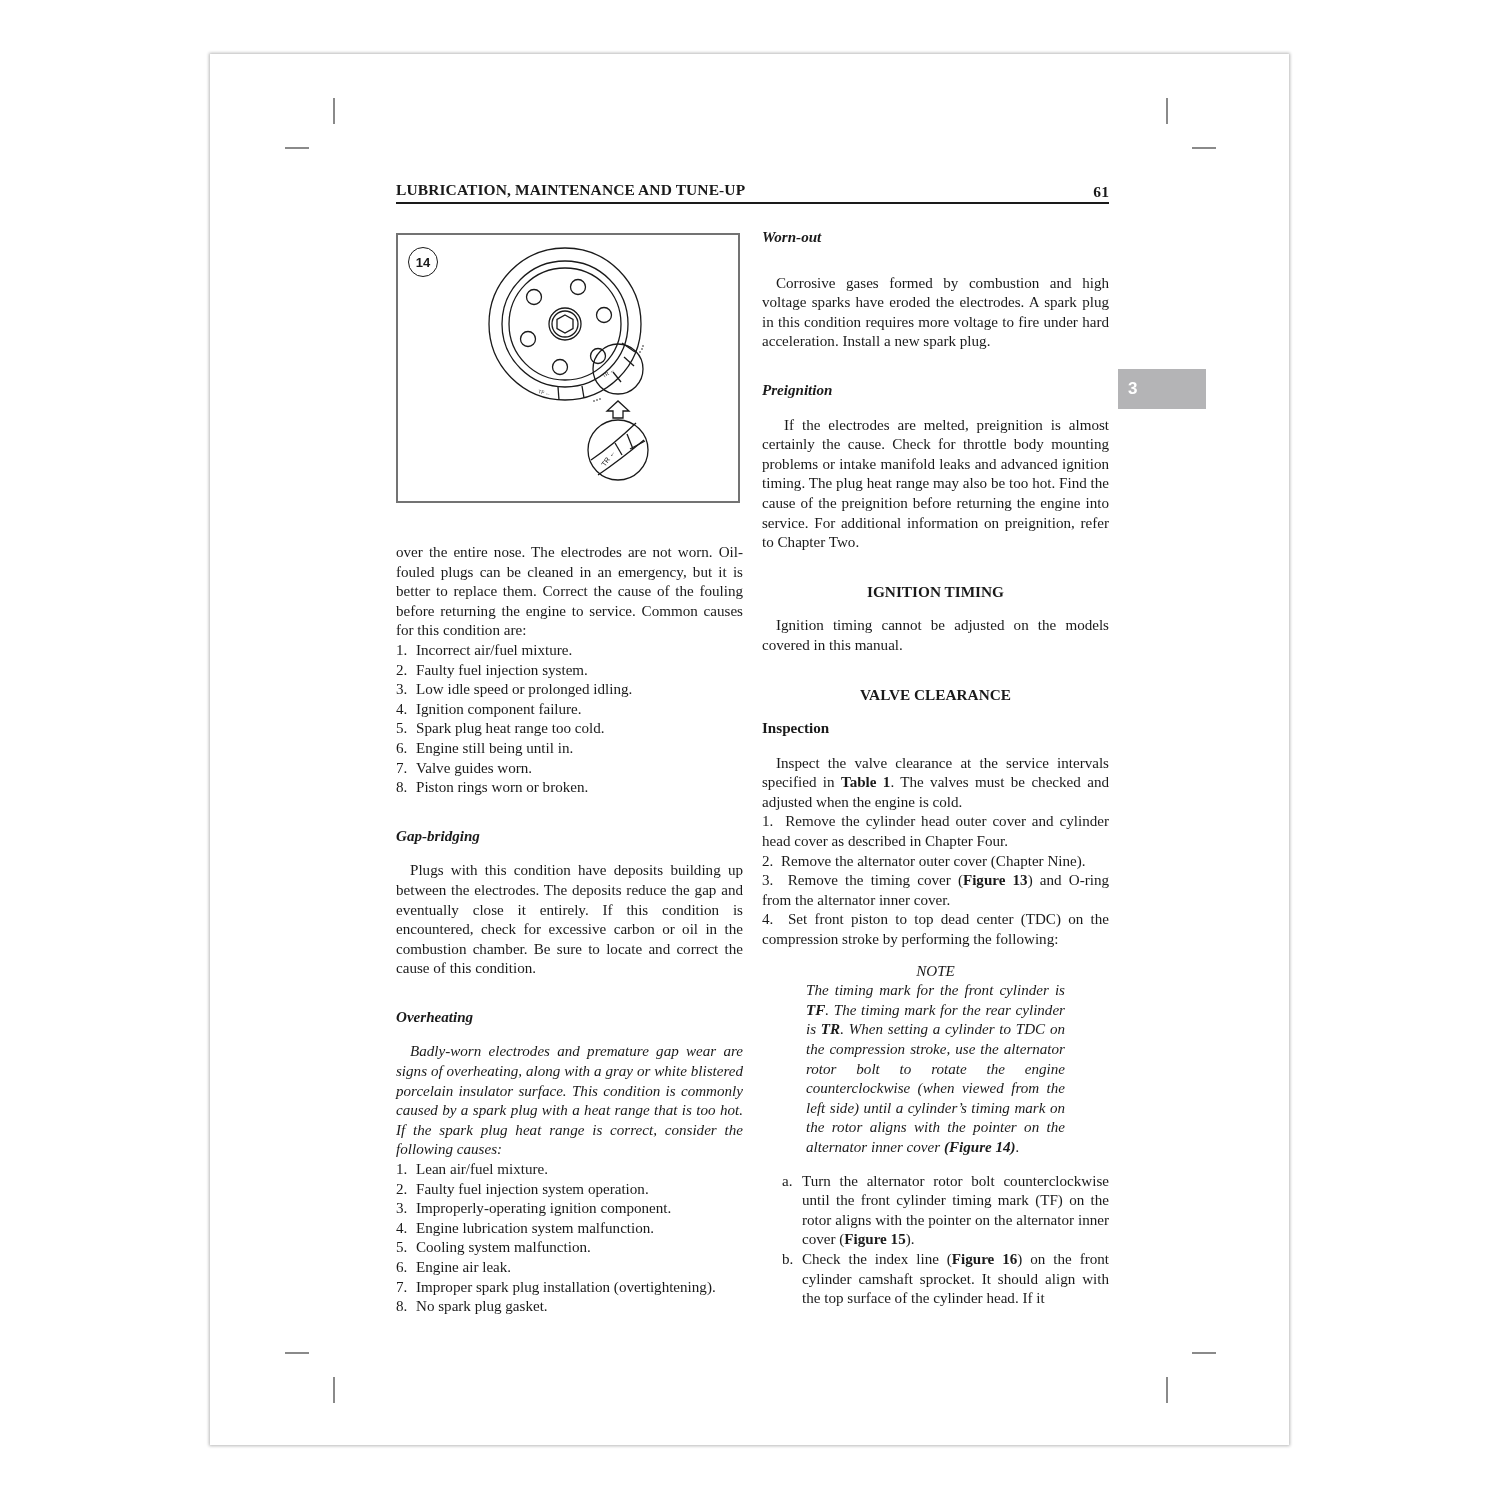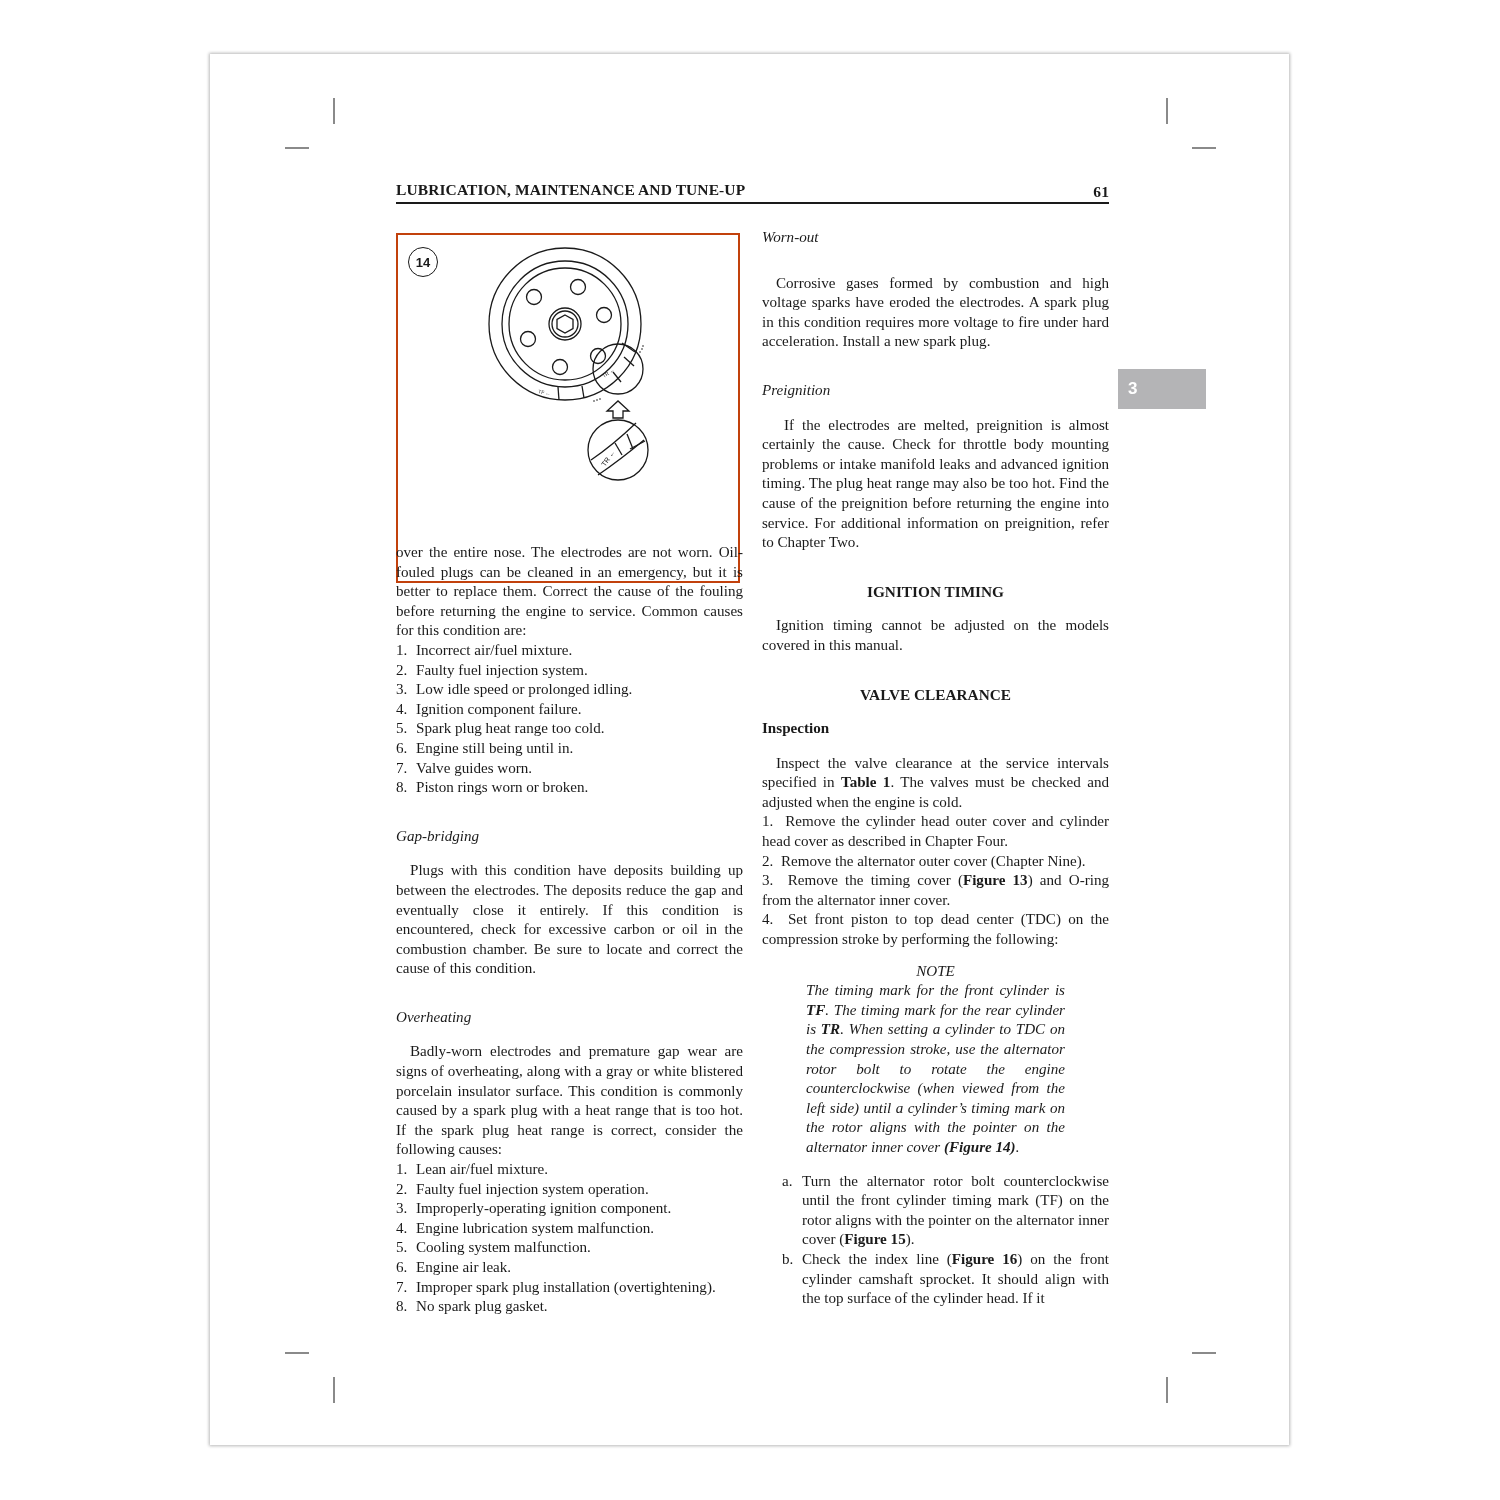--- a/index.html
+++ b/index.html
@@ -13,32 +13,32 @@
   .running-head .title { position:absolute; left:0; top:1px; }
   .running-head .pageno { position:absolute; right:0; top:3px; }
 
   .col { position:absolute; font-size:15.1px; line-height:19.6px; text-align:justify; }
   .col-left { left:396px; width:347px; }
   .col-right { left:762px; width:347px; }
 
   p { margin:0; }
   .indent { text-indent:14px; }
   .indent2 { text-indent:22px; }
-  .sub { font-weight:normal; font-style:italic; font-size:15.1px; }
+  .sub { font-weight:bold; font-style:italic; font-size:15.1px; }
   .head-bold { font-weight:bold; }
   .center-head { text-align:center; font-weight:bold; font-size:15.3px; }
   ol.num { list-style:none; margin:0; padding:0; }
   ol.num li { position:relative; padding-left:20px; text-align:left; }
   ol.num li .n { position:absolute; left:0; }
   .note { margin-left:44px; margin-right:44px; font-style:italic; text-align:justify; }
   .note .note-title { text-align:center; }
   .alpha { position:relative; padding-left:40px; text-align:justify; margin-left:0; }
   .alpha .n { position:absolute; left:20px; }
 
-  .figure { position:absolute; left:396px; top:233px; width:344px; height:350px; border:2px solid #c2410c; box-sizing:border-box; }
+  .figure { position:absolute; left:396px; top:233px; width:344px; height:270px; border:2px solid #737373; box-sizing:border-box; }
   .fig-badge { position:absolute; left:10px; top:12px; width:30px; height:30px; border:1.6px solid #1a1a1a; border-radius:50%; box-sizing:border-box; font-family:"Liberation Sans", sans-serif; font-weight:bold; font-size:13px; display:flex; align-items:center; justify-content:center; }
   .fig-svg { position:absolute; left:0; top:0; }
 
   .tab { position:absolute; left:1118px; top:369px; width:88px; height:40px; background:#b4b4b6; }
   .tab span { position:absolute; left:10px; top:10px; color:#fff; font-family:"Liberation Sans", sans-serif; font-weight:bold; font-size:17px; }
 </style>
 </head>
 <body>
 
 <div class="page"></div>
@@ -124,21 +124,21 @@
     <li><span class="n">5.</span><span>Spark plug heat range too cold.</span></li>
     <li><span class="n">6.</span><span>Engine still being until in.</span></li>
     <li><span class="n">7.</span><span>Valve guides worn.</span></li>
     <li><span class="n">8.</span><span>Piston rings worn or broken.</span></li>
   </ol>
 
   <p class="sub" style="margin-top:29px;">Gap-bridging</p>
   <p class="indent" style="margin-top:15px;">Plugs with this condition have deposits building up between the electrodes. The deposits reduce the gap and eventually close it entirely. If this condition is encountered, check for excessive carbon or oil in the combustion chamber. Be sure to locate and correct the cause of this condition.</p>
 
   <p class="sub" style="margin-top:29px;">Overheating</p>
-  <p class="indent" style="margin-top:15px;">Badly-worn electrodes and premature gap wear are signs of overheating, along with a gray or white blistered porcelain insulator surface. This condition is commonly caused by a spark plug with a heat range that is too hot. If the spark plug heat range is correct, consider the following causes:</p>
+  <p class="indent" style="margin-top:15px;font-style:italic;">Badly-worn electrodes and premature gap wear are signs of overheating, along with a gray or white blistered porcelain insulator surface. This condition is commonly caused by a spark plug with a heat range that is too hot. If the spark plug heat range is correct, consider the following causes:</p>
   <ol class="num">
     <li><span class="n">1.</span><span>Lean air/fuel mixture.</span></li>
     <li><span class="n">2.</span><span>Faulty fuel injection system operation.</span></li>
     <li><span class="n">3.</span><span>Improperly-operating ignition component.</span></li>
     <li><span class="n">4.</span><span>Engine lubrication system malfunction.</span></li>
     <li><span class="n">5.</span><span>Cooling system malfunction.</span></li>
     <li><span class="n">6.</span><span>Engine air leak.</span></li>
     <li><span class="n">7.</span><span>Improper spark plug installation (overtightening).</span></li>
     <li><span class="n">8.</span><span>No spark plug gasket.</span></li>
   </ol>

